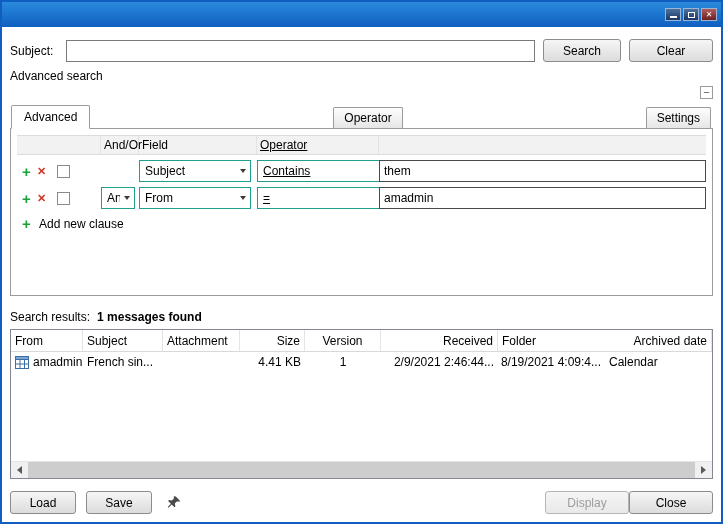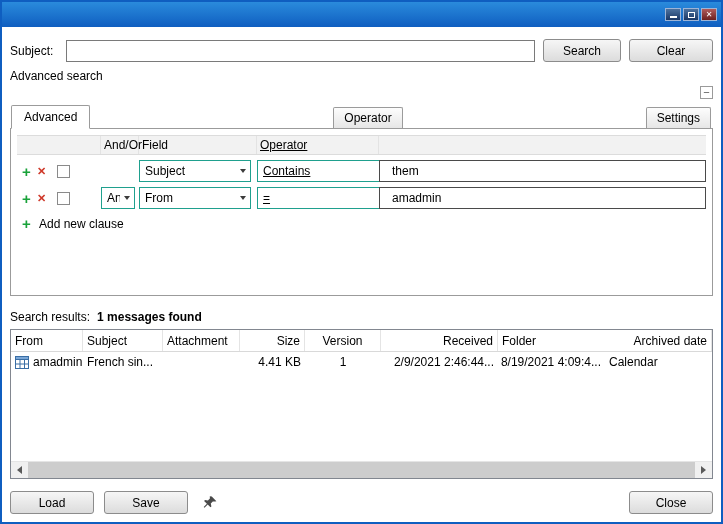--- a/index.html
+++ b/index.html
@@ -18,21 +18,21 @@
   .tb-btn.minmax { background:linear-gradient(#4d729f,#1a3766); }
   .tb-btn.closebg { background:linear-gradient(#b15b5b,#6b2020); color:#fff; font-size:8px; line-height:1; }
   .glyph-min { width:7px; height:2px; background:#fff; align-self:flex-end; margin:0 auto 2px auto; }
   .glyph-max { width:7px; height:6px; border:1px solid #fff; }
 
   .content { flex:1; padding:0 8px; position:relative; }
 
   
   .keyword-row { margin-top:12px; display:flex; align-items:center; }
   .keyword-label { width:56px; flex:0 0 56px; }
-  .textbox { height:22px; border:1px solid #7a7a7a; padding:0 12px; font:12px "Liberation Sans",sans-serif; background:#fff; }
+  .textbox { height:22px; border:1px solid #7a7a7a; padding:0 4px; font:12px "Liberation Sans",sans-serif; background:#fff; }
   .keyword-input { flex:1; }
   .btn { height:23px; background:linear-gradient(#f6f6f6,#dcdcdc); border:1px solid #8c8c8c;
          border-radius:3px; font:12px "Liberation Sans",sans-serif; display:inline-flex;
          align-items:center; justify-content:center; padding:0; cursor:default; }
   .btn-search { width:78px; margin-left:8px; }
   .btn-clear  { width:84px; margin-left:8px; }
   .btn.disabled { color:#9d9d9d; border-color:#b5b5b5; background:linear-gradient(#f5f5f5,#e9e9e9); }
 
   .advanced-link { margin-top:7px; height:15px; }
 
@@ -103,21 +103,21 @@
 
   .hscroll { position:absolute; left:0; right:0; bottom:0; height:17px; background:#f0f0f0;
              border-top:1px solid #e5e5e5; display:flex; }
   .sbtn { width:17px; flex:0 0 17px; display:flex; align-items:center; justify-content:center; background:#f0f0f0; cursor:default; }
   .tri-l { width:0; height:0; border-top:4px solid transparent; border-bottom:4px solid transparent; border-right:5px solid #5a5a5a; }
   .tri-r { width:0; height:0; border-top:4px solid transparent; border-bottom:4px solid transparent; border-left:5px solid #5a5a5a; }
   .sthumb { flex:1; background:#cdcdcd; }
 
   
   .footer { margin-top:12px; display:flex; align-items:center; }
-  .btn-load, .btn-save { width:84px; }
+  .btn-load, .btn-save { width:66px; }
   .btn-save { margin-left:10px; }
   .pin { margin-left:14px; display:inline-flex; align-items:center; cursor:default; }
   .footer-spacer { flex:1; }
   .btn-display { width:84px; }
   .btn-close { width:84px; margin-left:0; }
 </style>
 </head>
 <body>
 
 <div class="window">
@@ -279,17 +279,18 @@
 
     <div class="footer">
       <button class="btn btn-load">Load</button>
       <button class="btn btn-save">Save</button>
       <span class="pin">
         <svg width="16" height="16" viewBox="0 0 16 16">
           <path fill="#4a4a4a" d="M9.8 1.6l4.6 4.6-1.3.4-2.3-.1-2 2 .6 2.9-.9.9-2.8-2.8-3.2 3.2-.8-.8 3.2-3.2L2.1 5.9l.9-.9 2.9.6 2-2-.1-2.3z"></path>
         </svg>
       </span>
       <span class="footer-spacer"></span>
+      <button class="btn btn-display disabled">Display</button>
       <button class="btn btn-close">Close</button>
     </div>
 
   </div>
 </div>
 
 </body></html>

